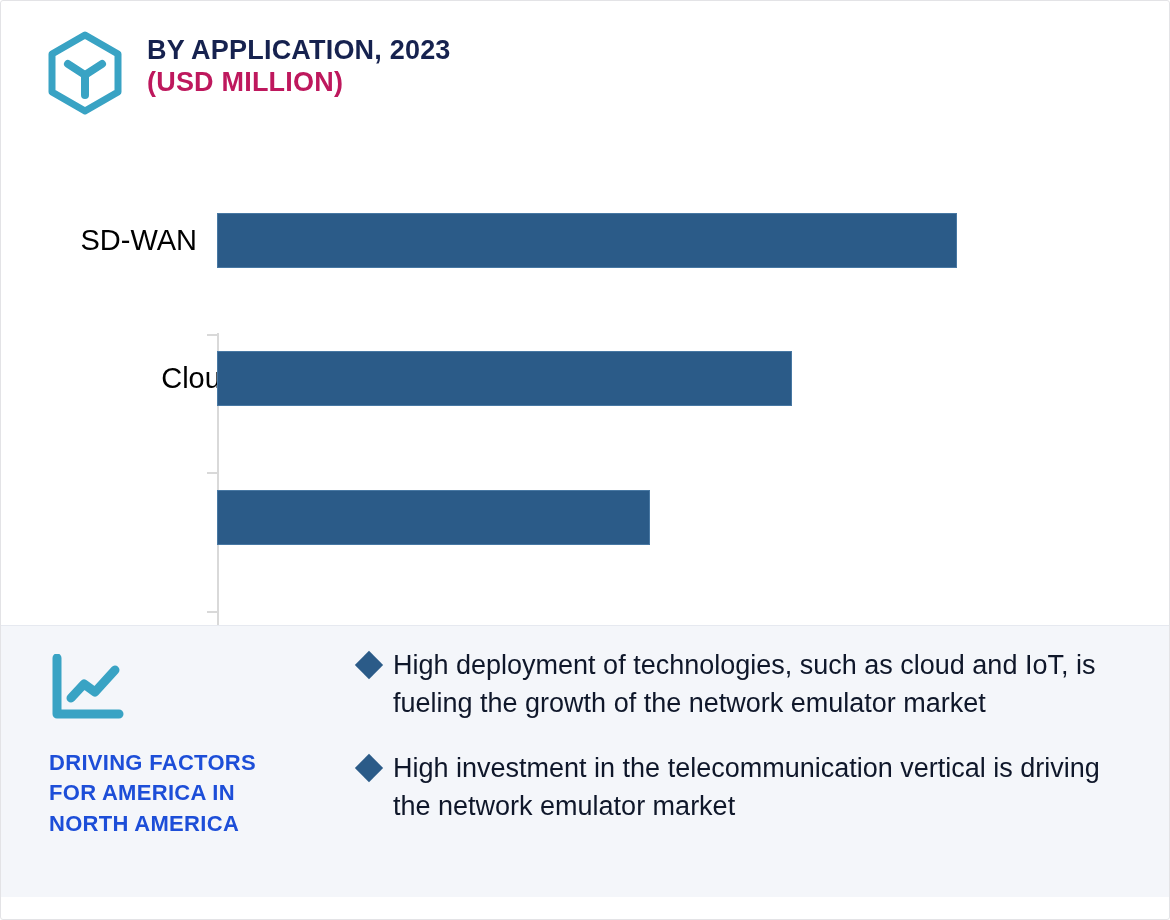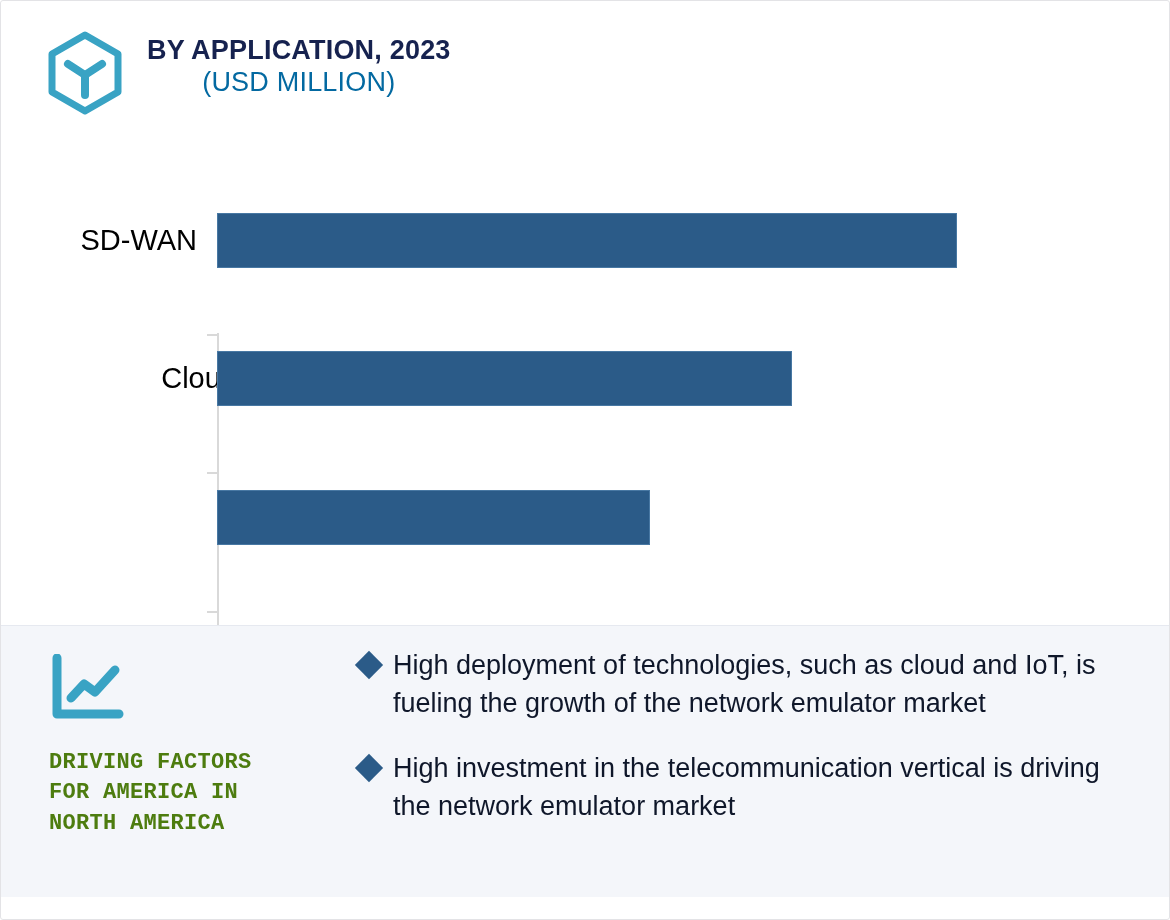--- a/index.html
+++ b/index.html
@@ -34,34 +34,33 @@
     gap: 22px;
   }
   .hex-icon {
     width: 80px;
     height: 84px;
     flex: 0 0 auto;
     margin-top: 2px;
   }
   .header-text {
     padding-top: 6px;
-    text-align: center;
   }
   .header-line1 {
     font-size: 27px;
     font-weight: bold;
     color: #16224f;
     letter-spacing: 0.2px;
     line-height: 1.18;
     white-space: nowrap;
   }
   .header-line2 {
     font-size: 27px;
-    font-weight: normal;
-    color: #0369a1;
+    font-weight: bold;
+    color: #be185d;
     letter-spacing: 0.2px;
     line-height: 1.18;
     white-space: nowrap;
   }
 
   
   .chart {
     position: absolute;
     left: 0;
     top: 160px;
@@ -119,24 +118,23 @@
   }
   .graph-icon {
     width: 78px;
     height: 68px;
     display: block;
   }
   .footer-title {
     margin-top: 26px;
     font-size: 22px;
     font-weight: bold;
-    color: #4d7c0f;
+    color: #1d4ed8;
     line-height: 1.38;
     letter-spacing: 0.3px;
-    font-family: Liberation Mono, monospace;
   }
   .footer-right {
     position: absolute;
     left: 358px;
     top: 20px;
     right: 40px;
   }
   .bullet {
     display: flex;
     align-items: flex-start;

